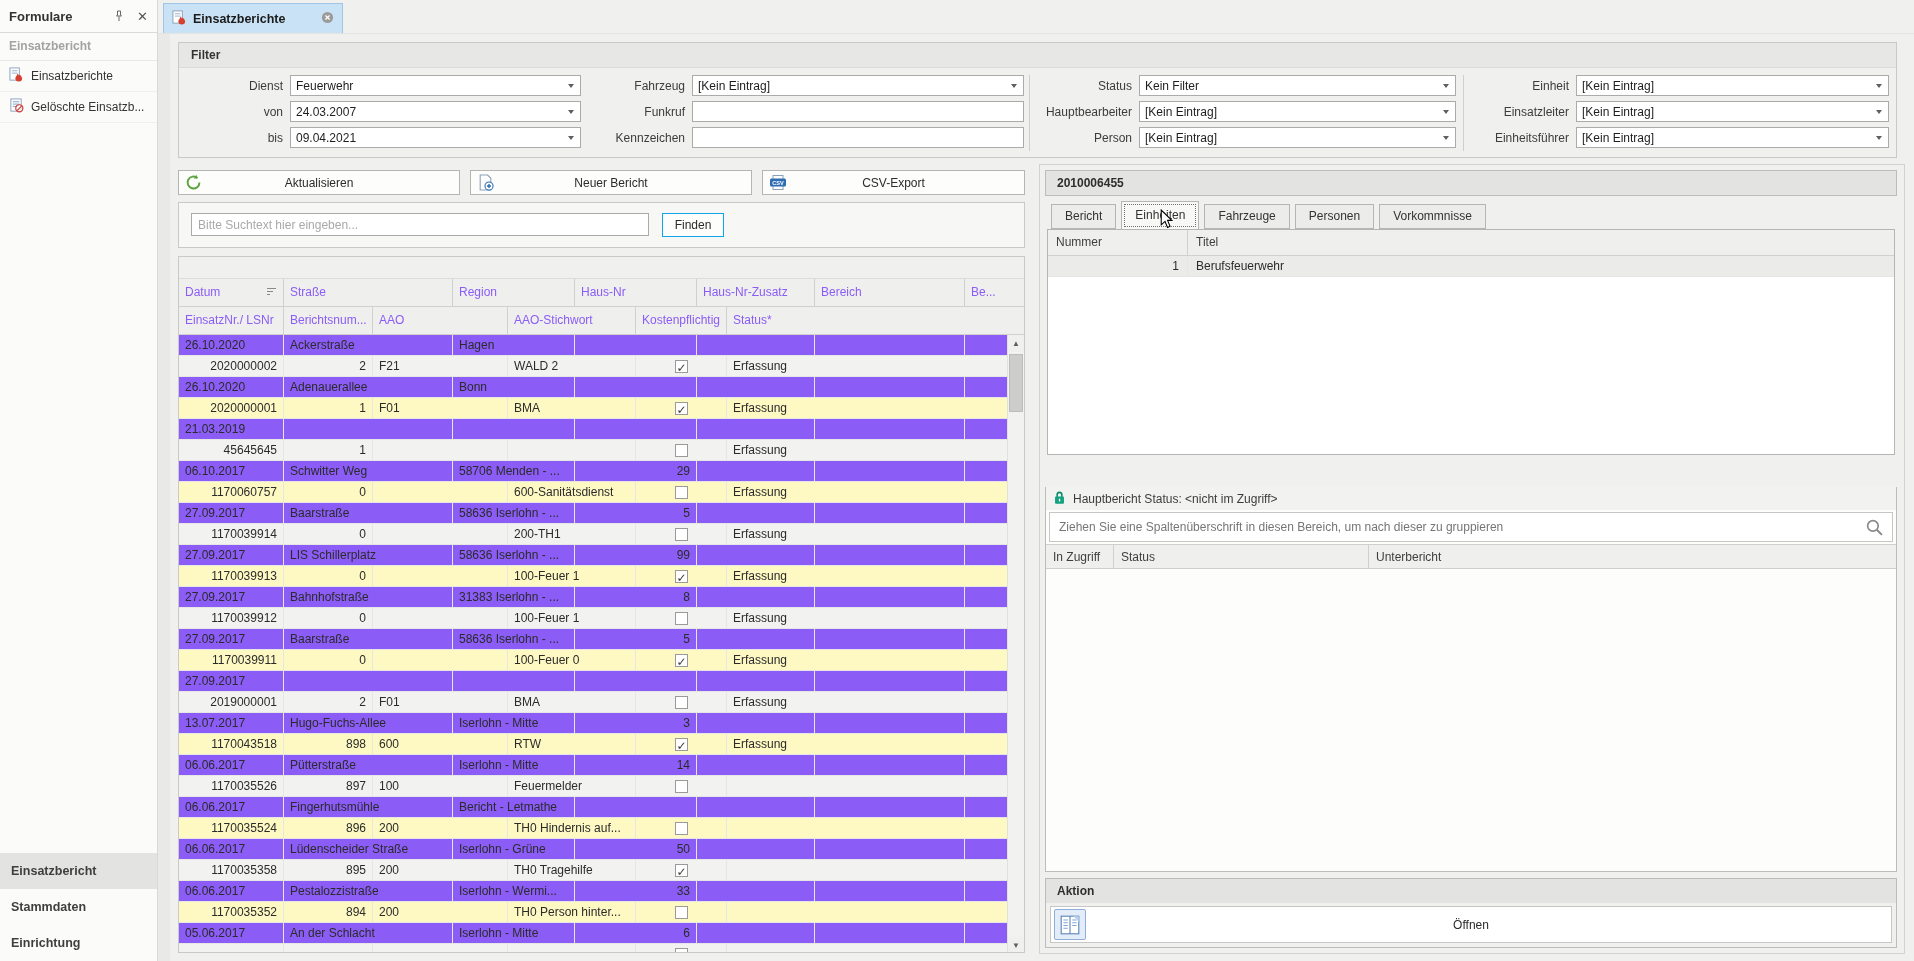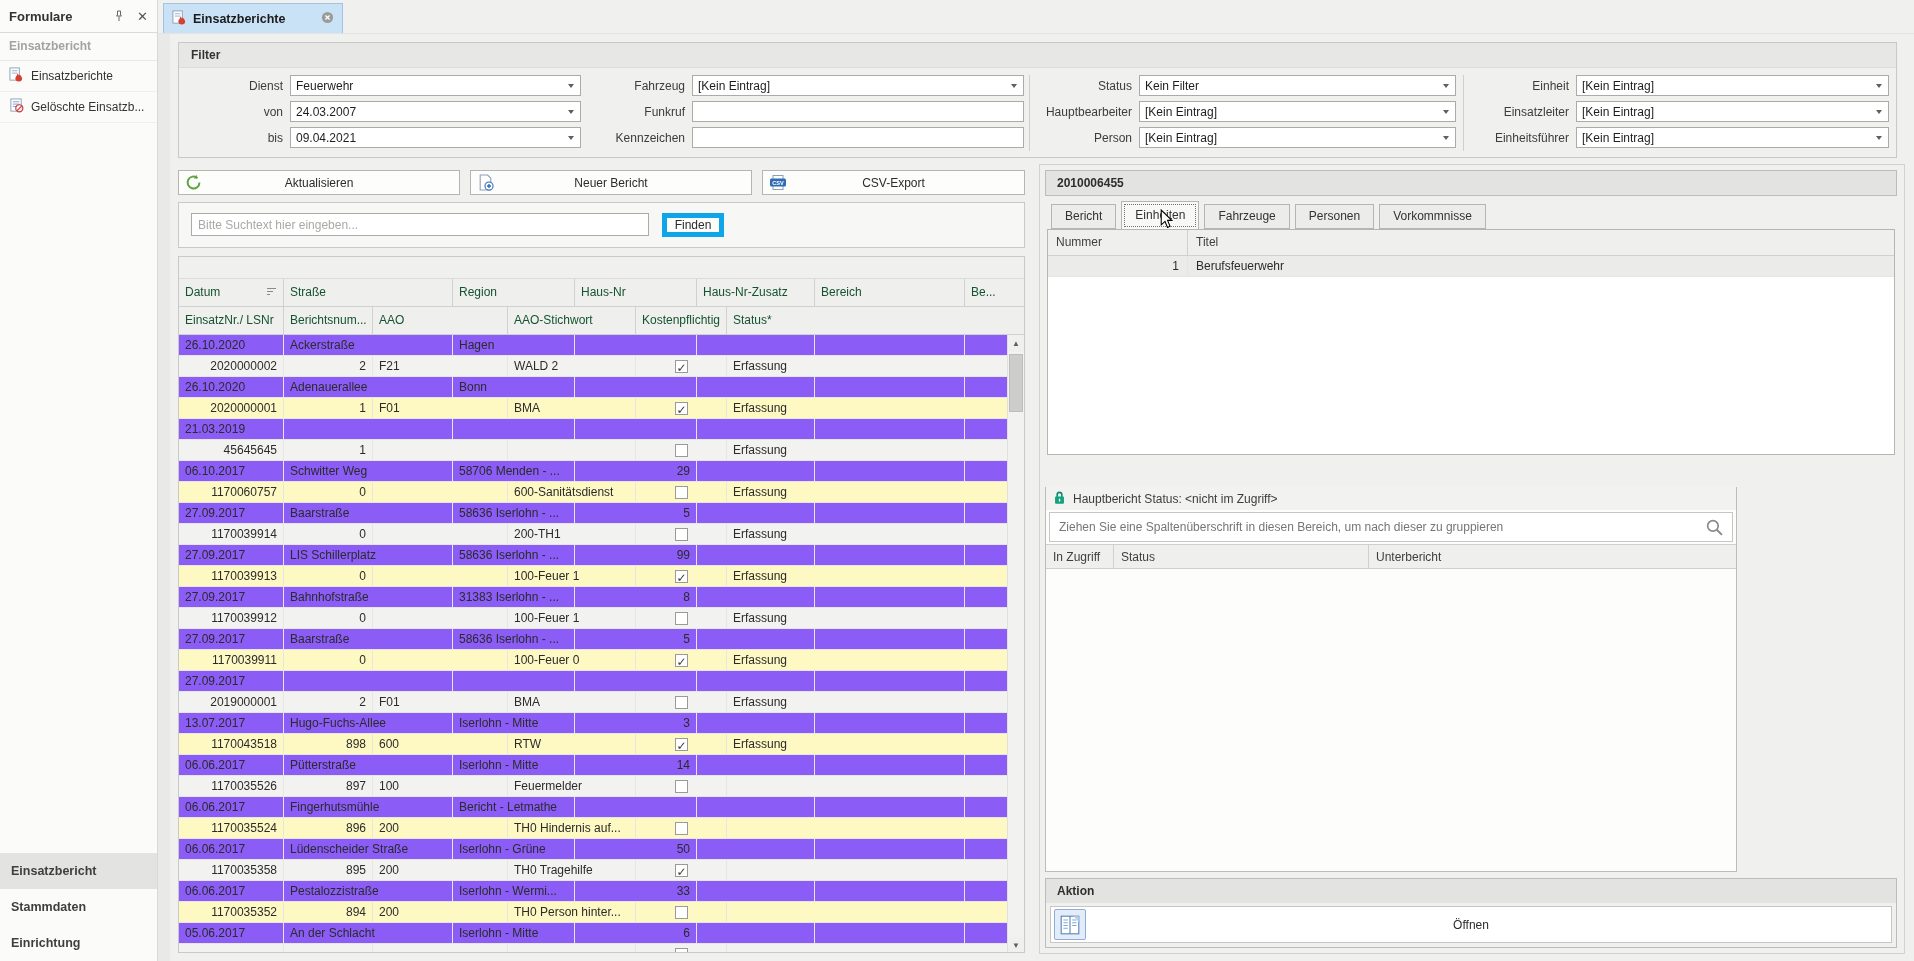--- a/index.html
+++ b/index.html
@@ -39,27 +39,27 @@
   .f-sep{position:absolute;top:7px;width:1px;height:76px;background:#cfcfce;}
 
   
   .toolbtn{position:absolute;top:170px;height:25px;box-sizing:border-box;background:#fdfdfc;border:1px solid #b5b5b4;display:flex;align-items:center;justify-content:center;color:#2b2b2b;cursor:default;}
   .toolbtn .bicon{position:absolute;left:6px;top:3px;}
 
   
   .searchbox{position:absolute;left:178px;top:202px;width:847px;height:46px;box-sizing:border-box;background:#f7f7f6;border:1px solid #c9c9c8;}
   .search-input{position:absolute;left:12px;top:10px;width:458px;height:23px;box-sizing:border-box;border:1px solid #ababaa;background:#fff;padding:0 6px;font:12px "Liberation Sans","DejaVu Sans",sans-serif;color:#333;}
   .search-input::placeholder{color:#a9a9a8;}
-  .find-btn{position:absolute;left:483px;top:10px;width:62px;height:24px;box-sizing:border-box;background:#fdfdfc;border:5px solid #0ea5e9;display:flex;align-items:center;justify-content:center;color:#2b2b2b;}
+  .find-btn{position:absolute;left:483px;top:10px;width:62px;height:24px;box-sizing:border-box;background:#fdfdfc;border:1px solid #0ea5e9;display:flex;align-items:center;justify-content:center;color:#2b2b2b;}
 
   
   .gridbox{position:absolute;left:178px;top:256px;width:847px;height:697px;box-sizing:border-box;border:1px solid #c9c9c8;background:#fff;overflow:hidden;}
   .grid-groupband{height:22px;box-sizing:border-box;background:#f0f0ef;border-bottom:1px solid #dcdcdb;}
   .grid-head{display:flex;height:28px;box-sizing:border-box;background:#efefee;border-bottom:1px solid #d0d0cf;}
-  .hcell{box-sizing:border-box;border-right:1px solid #d0d0cf;line-height:27px;padding:0 6px;color:#14532d;white-space:nowrap;overflow:hidden;display:flex;align-items:center;}
+  .hcell{box-sizing:border-box;border-right:1px solid #d0d0cf;line-height:27px;padding:0 6px;color:#8b5cf6;white-space:nowrap;overflow:hidden;display:flex;align-items:center;}
   .hcell .hlabel{flex:1;}
   .hcell.flex{flex:1;border-right:none;}
   .grid-body{position:relative;height:619px;}
   .trow{display:flex;height:21px;box-sizing:border-box;border-bottom:1px solid #e6e6e5;background:#fef9c3;width:828px;}
   .trow.group{background:#8b5cf6;}
   .trow.shade{background:#f2f2f1;}
   .tcell{box-sizing:border-box;border-right:1px solid #e6e6e5;padding:0 6px;line-height:20px;white-space:nowrap;overflow:hidden;}
   .tcell.flex{flex:1;border-right:none;}
   .tcell.right{text-align:right;}
   .tcell.center{display:flex;align-items:center;justify-content:center;padding:0;}
@@ -79,21 +79,21 @@
   .unitsbox{position:absolute;left:1047px;top:229px;width:848px;height:226px;box-sizing:border-box;background:#fff;border:1px solid #b5b5b4;}
   .u-head{display:flex;height:26px;box-sizing:border-box;background:#efefee;border-bottom:1px solid #d0d0cf;}
   .u-hcell{box-sizing:border-box;border-right:1px solid #d0d0cf;line-height:25px;padding:0 8px;color:#3f3f3f;}
   .u-hcell.flex{flex:1;border-right:none;}
   .u-row{display:flex;height:21px;box-sizing:border-box;border-bottom:1px solid #e6e6e5;}
   .u-row.shade{background:#ebebea;}
   .u-cell{box-sizing:border-box;border-right:1px solid #e6e6e5;line-height:20px;padding:0 8px;white-space:nowrap;}
   .u-cell.flex{flex:1;border-right:none;}
   .u-cell.right{text-align:right;}
 
-  .subbox{position:absolute;left:1045px;top:487px;width:692px;height:385px;box-sizing:border-box;background:#fdfdfc;border:1px solid #bcbcbb;border-top:none;}
+  .subbox{position:absolute;left:1045px;top:487px;width:852px;height:385px;box-sizing:border-box;background:#fdfdfc;border:1px solid #bcbcbb;border-top:none;}
   .lockline{height:23px;display:flex;align-items:center;gap:7px;padding:0 7px;background:#f2f2f1;color:#3c3c3c;}
   .groupbar{position:relative;height:30px;box-sizing:border-box;margin:2px 3px;background:#fff;border:1px solid #c6c6c5;line-height:28px;padding:0 9px;color:#767675;white-space:nowrap;overflow:hidden;}
   .groupbar .mag{position:absolute;right:8px;top:5px;}
   .s-head{display:flex;height:25px;box-sizing:border-box;background:#efefee;border-top:1px solid #cfcfce;border-bottom:1px solid #cfcfce;}
   .s-hcell{box-sizing:border-box;border-right:1px solid #d0d0cf;line-height:24px;padding:0 7px;color:#3f3f3f;white-space:nowrap;}
   .s-hcell.flex{flex:1;border-right:none;}
 
   .aktionbox{position:absolute;left:1045px;top:903px;width:852px;height:45px;box-sizing:border-box;background:#f0f0ef;border:1px solid #bcbcbb;border-top:none;}
   .open-btn{position:absolute;left:4px;top:3px;right:4px;bottom:4px;background:#fff;border:1px solid #c6c6c5;}
   .open-icon{position:absolute;left:3px;top:2px;width:32px;height:31px;box-sizing:border-box;border:1px solid #8fadd6;background:#e3edf9;border-radius:2px;display:flex;align-items:center;justify-content:center;}

